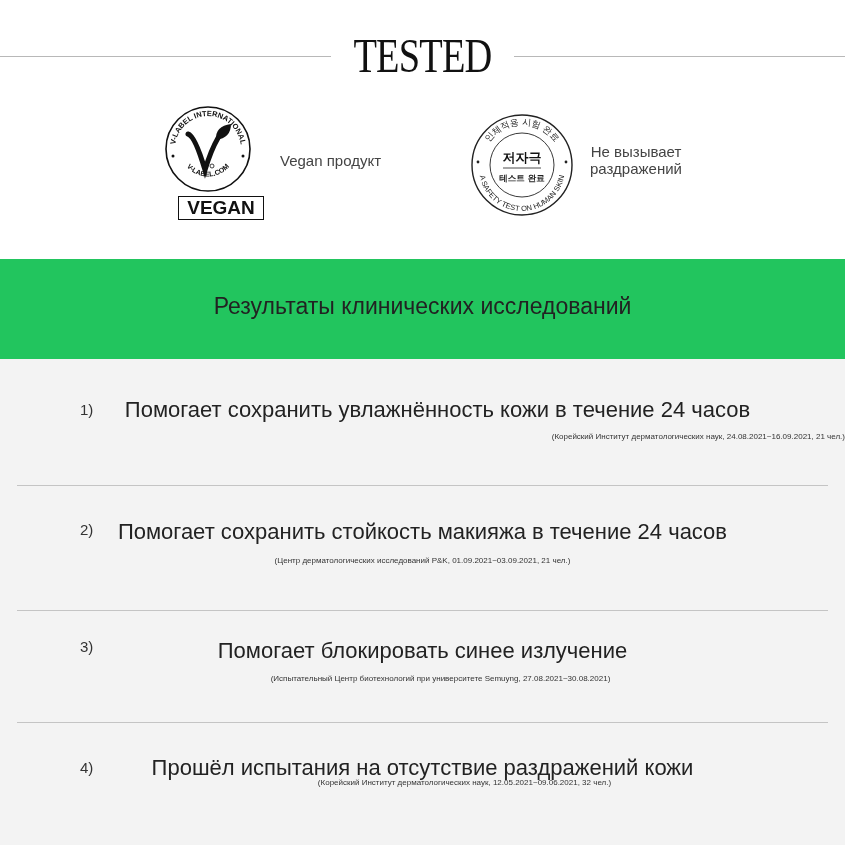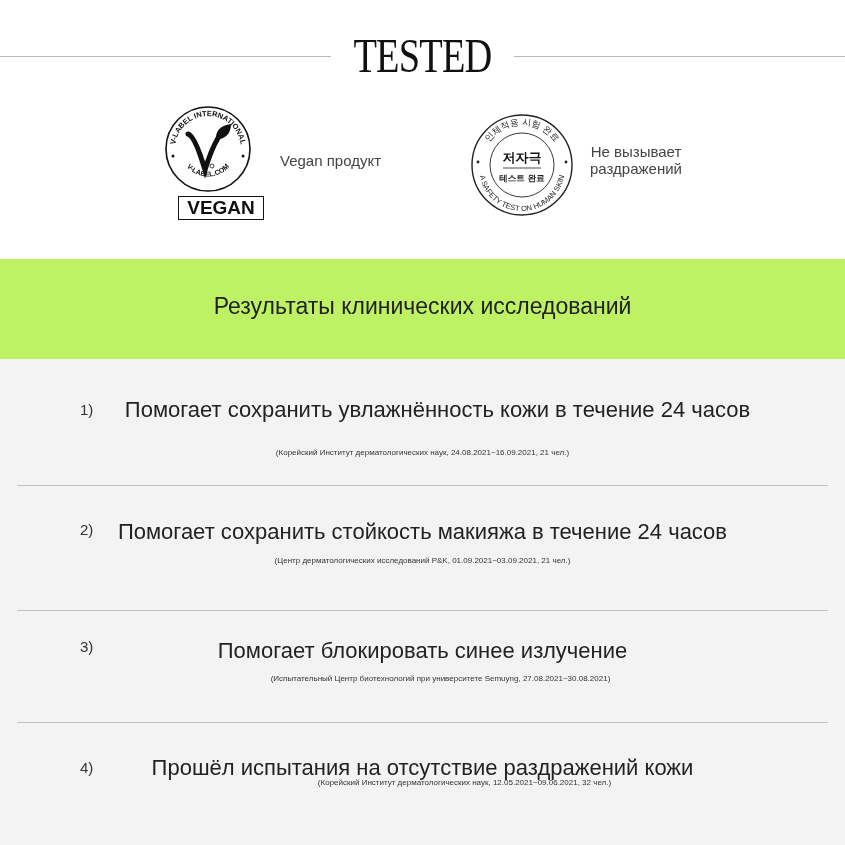--- a/index.html
+++ b/index.html
@@ -3,21 +3,21 @@
 <meta charset="utf-8">
 <style>
   html, body { margin:0; padding:0; }
   body { width:845px; height:845px; position:relative; background:#ffffff; overflow:hidden; font-family:"Liberation Sans", sans-serif; color:#222; }
   .top { position:absolute; left:0; top:0; width:696px; height:259px; background:#fff; }
   .tested-line { position:absolute; top:56px; height:1px; background:#b8b8b8; }
   .tested-title { position:absolute; left:0; width:845px; top:28px; text-align:center; font-family:"Liberation Serif", serif; font-size:48px; letter-spacing:-1px; color:#111; transform:scaleX(0.8); line-height:56px; }
   .badge { position:absolute; }
   .badge-text { position:absolute; font-size:15px; color:#444; line-height:17px; }
   .vegan-box { position:absolute; left:166px; top:196px; width:84px; height:22px; border:1.5px solid #111; font-weight:bold; font-size:19px; text-align:center; line-height:22px; color:#111;margin-left:12px; }
-  .band { position:absolute; left:0; top:259px; width:845px; height:100px; background:#bef264; }
+  .band { position:absolute; left:0; top:259px; width:845px; height:100px; background:#22c55e; }
   .band-title { position:absolute; left:0; width:845px; top:34px; text-align:center; font-size:23px; color:#222; }
   .results { position:absolute; left:0; top:359px; width:845px; height:486px; background:#f3f3f3; }
   .item { position:absolute; left:0; width:845px; }
   .num { position:absolute; left:80px; font-size:15px; color:#333; }
   .headline { position:absolute; left:0; width:845px; text-align:center; font-size:22px; color:#222; }
   .sub { position:absolute; left:0; width:845px; text-align:center; font-size:8px; color:#333; }
   .divider { position:absolute; left:17px; width:811px; height:1px; background:#c4c4c4; }
 </style>
 </head>
 <body>
@@ -70,21 +70,21 @@
 </div>
 
 <div class="band">
   <div class="band-title">Результаты клинических исследований</div>
 </div>
 
 <div class="results">
   <div class="item" style="top:0;">
     <div class="num" style="top:42px;">1)</div>
     <div class="headline" style="top:38px;padding-left:15px;">Помогает сохранить увлажнённость кожи в течение 24 часов</div>
-    <div class="sub" style="top:89px;">(Корейский Институт дерматологических наук, 24.08.2021~16.09.2021, 21 чел.)</div>
+    <div class="sub" style="top:73px;text-align:right;">(Корейский Институт дерматологических наук, 24.08.2021~16.09.2021, 21 чел.)</div>
   </div>
   <div class="divider" style="top:126px;"></div>
 
   <div class="item" style="top:126px;">
     <div class="num" style="top:36px;">2)</div>
     <div class="headline" style="top:34px;">Помогает сохранить стойкость макияжа в течение 24 часов</div>
     <div class="sub" style="top:71px;">(Центр дерматологических исследований P&amp;K, 01.09.2021~03.09.2021, 21 чел.)</div>
   </div>
   <div class="divider" style="top:251px;"></div>
 

